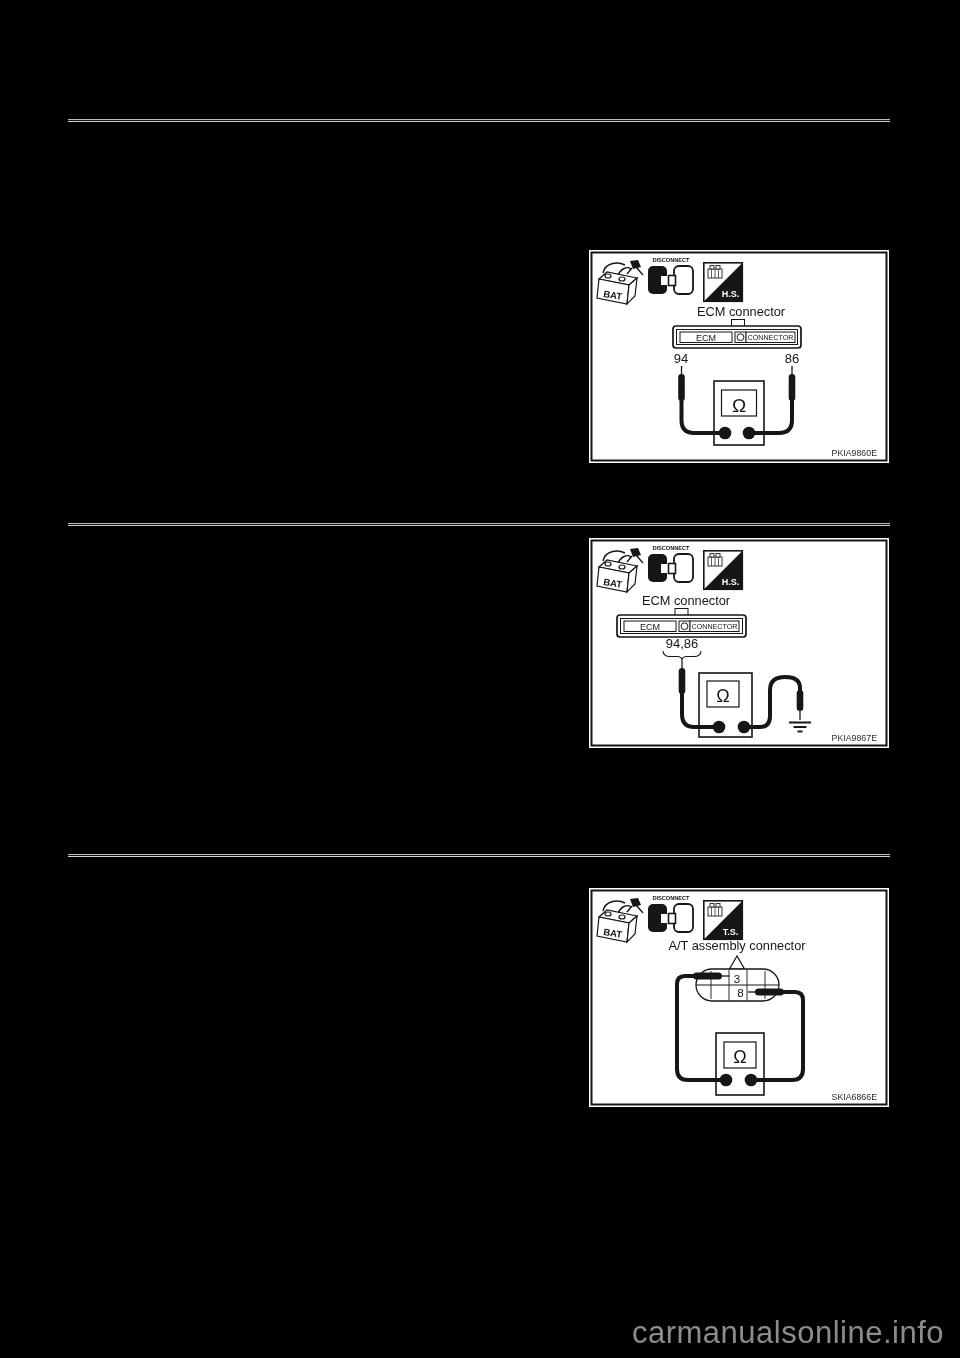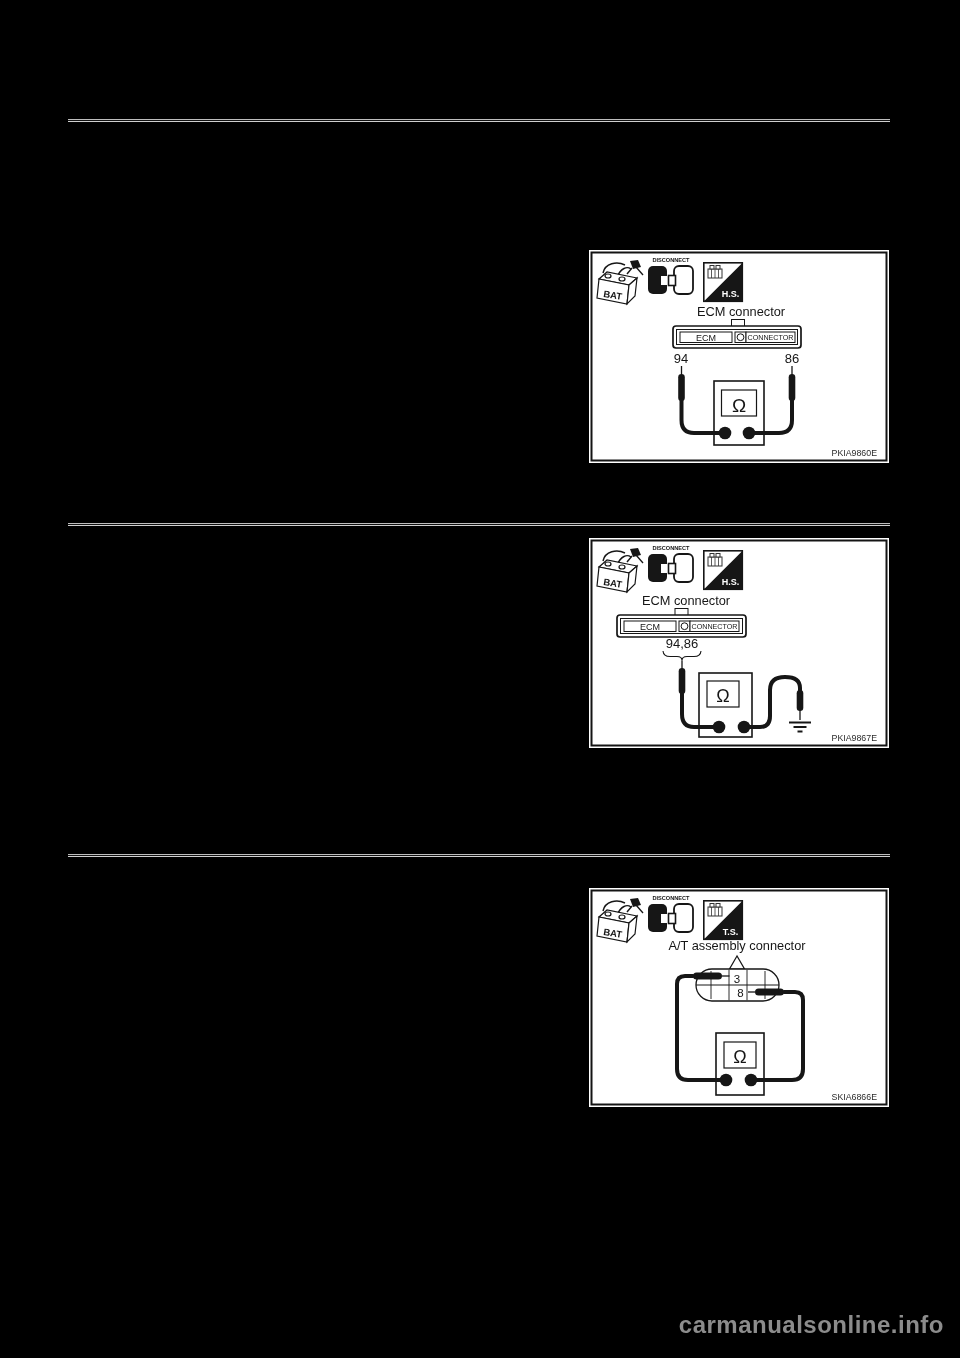--- a/index.html
+++ b/index.html
@@ -25,22 +25,22 @@
   .fig3{top:888px;height:219px;}
   .fig svg{display:block;width:100%;height:100%;}
   svg text{font-family:"Liberation Sans","DejaVu Sans",sans-serif;fill:#161616;}
   .face{fill:#fff;stroke:#161616;stroke-width:1.2;}
   .thin{fill:#fff;stroke:#161616;stroke-width:1;}
   .ln{fill:none;stroke:#161616;stroke-width:1.4;}
   .wire{fill:none;stroke:#161616;stroke-width:4;stroke-linecap:round;}
   .probe{fill:#161616;}
   .tip{fill:none;stroke:#161616;stroke-width:1.3;}
   .watermark{
-    position:absolute;right:16px;bottom:19px;
-    font-size:24px;font-weight:bold;color:#8c8c8c;letter-spacing:0.5px;
+    position:absolute;right:16px;bottom:7px;
+    font-size:31px;font-weight:normal;color:#8c8c8c;letter-spacing:0.5px;
   }
 </style>
 </head>
 <body>
 
 <div class="rule rule1"></div>
 <div class="rule rule2"></div>
 <div class="rule rule3"></div>
 
 <figure class="fig fig1" style="margin:0">

